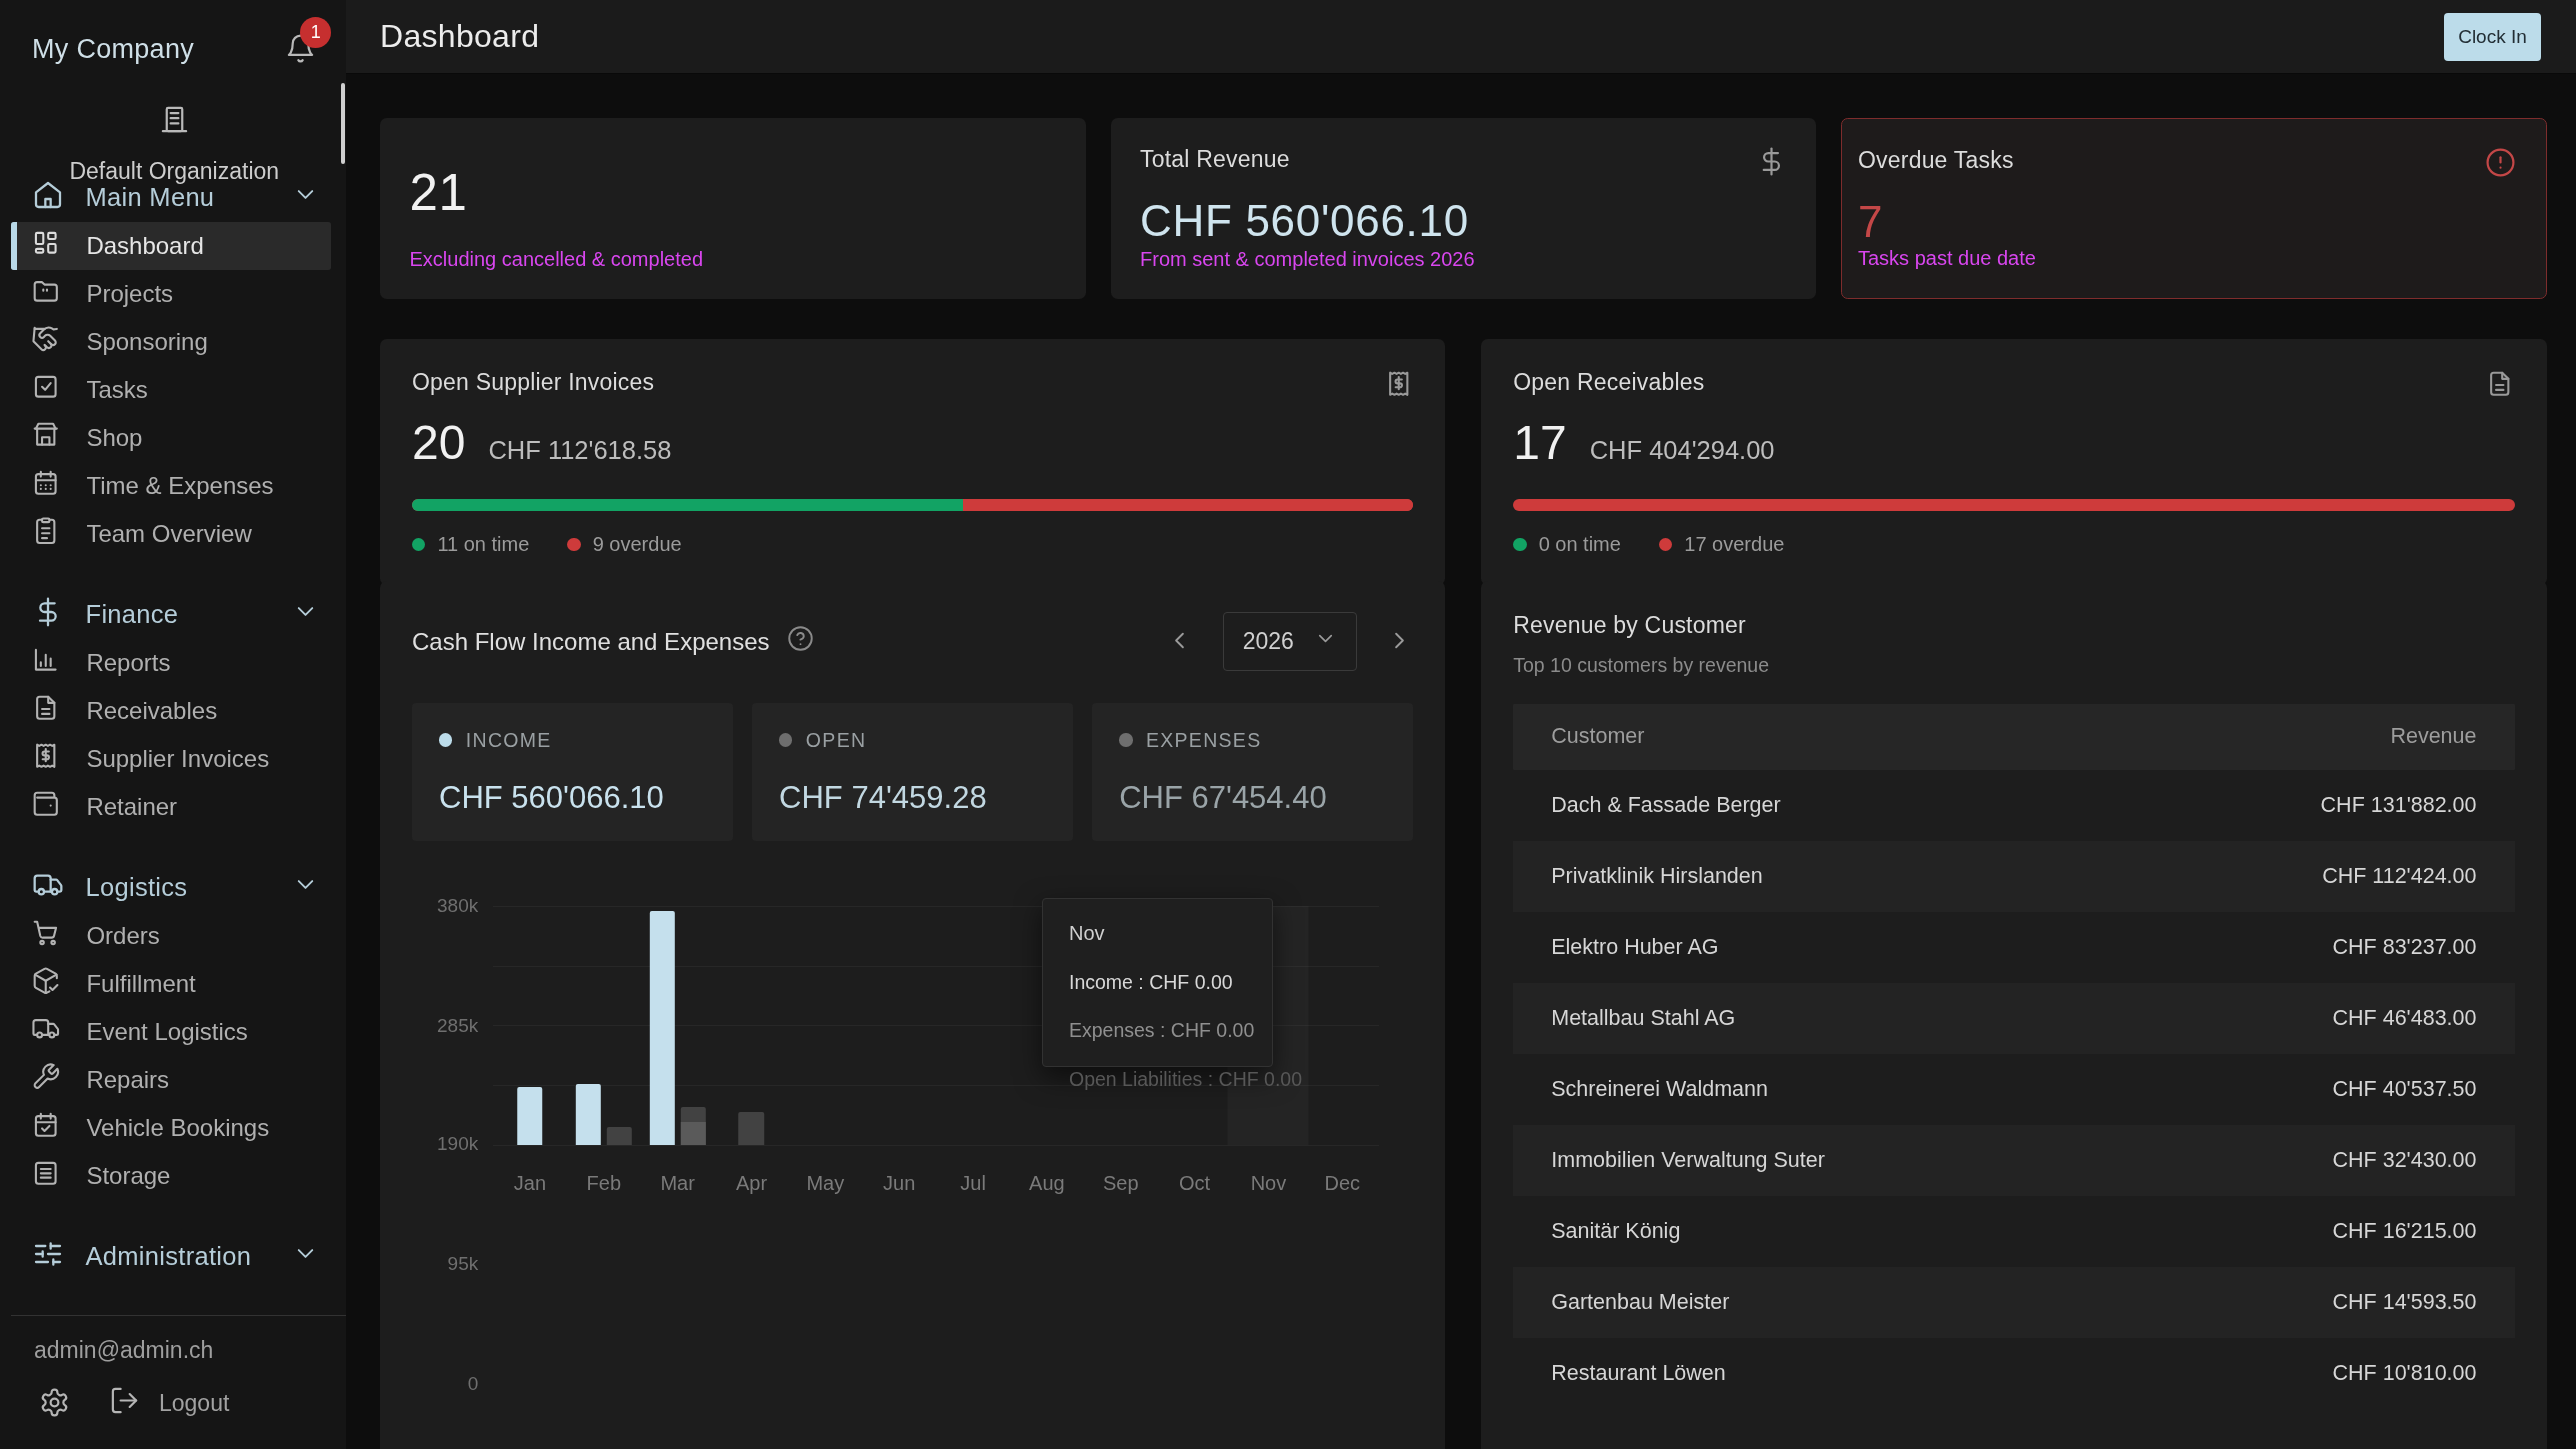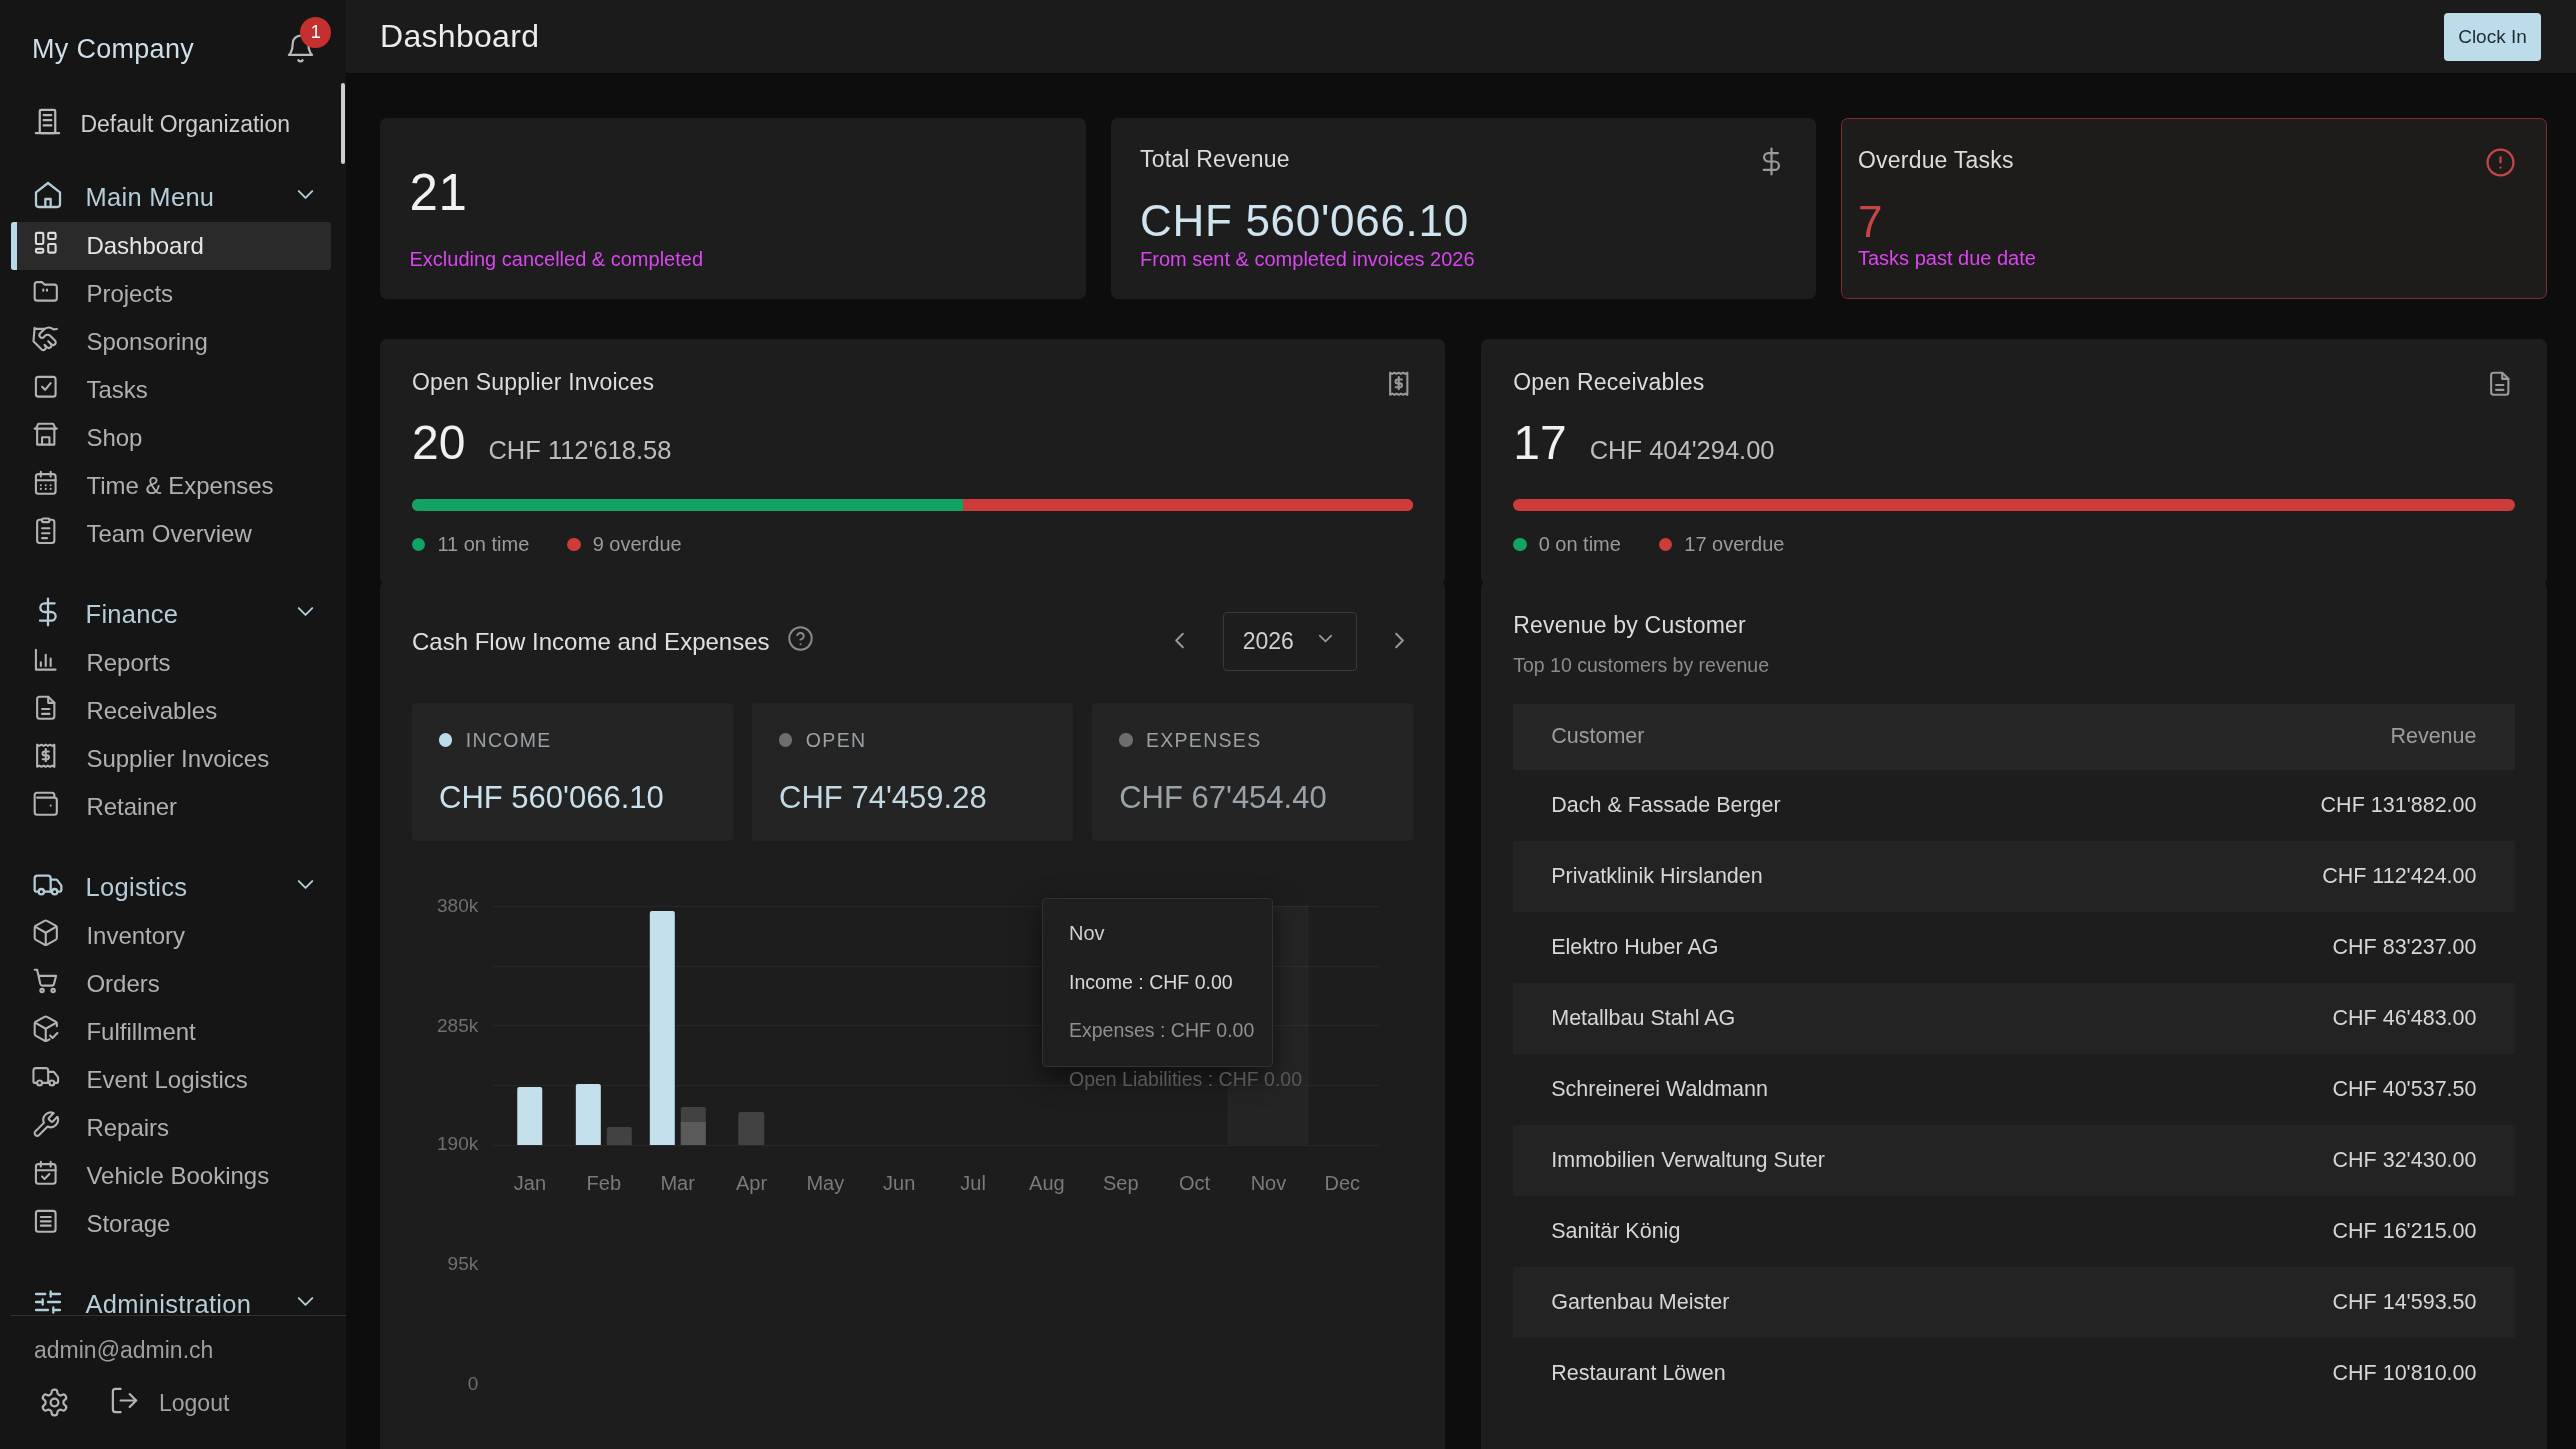--- a/index.html
+++ b/index.html
@@ -9,21 +9,21 @@
 
   
   .sidebar { position:relative; width:346px; height:1449px; background:#151515; flex-shrink:0; overflow:hidden; }
   .org { padding:24px 29.5px 0 32px; }
   .org-top { display:flex; align-items:center; justify-content:space-between; height:50px; }
   .company { font-size:27px; color:#cfdfe7; letter-spacing:0.3px; }
   .bell-wrap { position:relative; width:32px; height:32px; }
   .bell-wrap svg { width:31px; height:31px; stroke:#b9b9b9; }
   .badge { position:absolute; top:-16px; right:-14.8px; width:31px; height:31px; border-radius:50%;
     background:#c62f2f; color:#fff; font-size:18px; display:flex; align-items:center; justify-content:center; }
-  .org-row { display:flex; align-items:center; gap:17.4px; margin-top:29.5px; height:42px; color:#cdcdcd; font-size:23px; }
+  .org-row { display:flex; align-items:center; gap:17.4px; margin-top:29.5px; height:42px; color:#cdcdcd; font-size:23px;flex-direction:column; }
   .org-row svg { width:31px; height:31px; stroke:#b9b9b9; }
   nav { margin-top:28px; }
   .nav-section { margin-top:33px; }
   .nav-section:first-child { margin-top:0; }
   .nav-header { display:flex; align-items:center; height:48px; padding:0 27px 0 32px; color:#b5cdd9; font-size:25.5px; }
   .nav-header svg { width:32px; height:32px; stroke:#b5cdd9; }
   .nav-header .lbl { margin-left:21.5px; flex:1; letter-spacing:0.3px; }
   .nav-header .chev svg { width:27px; height:27px; stroke:#b5cdd9; }
   .nav-item { position:relative; display:flex; align-items:center; height:48px; margin:0 14.8px 0 11.4px;
     padding-left:20px; color:#b0b0b0; font-size:24px; border-radius:2.7px; cursor:pointer; }
@@ -273,28 +273,20 @@
                 <circle cx="7" cy="17" r="2"></circle>
                 <circle cx="17" cy="17" r="2"></circle>
               </svg></span>
             <span class="lbl">Logistics</span>
             <span class="chev"><svg viewBox="0 0 24 24" stroke="currentColor">
                 <path d="m6 9 6 6 6-6"></path>
               </svg></span>
           </div>
           <div class="nav-item">
             <span><svg viewBox="0 0 24 24" stroke="currentColor">
-                <path d="M21 8a2 2 0 0 0-1-1.73l-7-4a2 2 0 0 0-2 0l-7 4A2 2 0 0 0 3 8v8a2 2 0 0 0 1 1.73l7 4a2 2 0 0 0 2 0l7-4A2 2 0 0 0 21 16z"></path>
-                <path d="m3.3 7 8.7 5 8.7-5"></path>
-                <path d="M12 22V12"></path>
-              </svg></span>
-            <span class="lbl">Inventory</span>
-          </div>
-          <div class="nav-item">
-            <span><svg viewBox="0 0 24 24" stroke="currentColor">
                 <circle cx="9" cy="20" r="1.4"></circle>
                 <circle cx="18" cy="20" r="1.4"></circle>
                 <path d="M3 3h2l2.6 11.59a2 2 0 0 0 2 1.41h7.2a2 2 0 0 0 1.95-1.57L20.4 8H6.1"></path>
               </svg></span>
             <span class="lbl">Orders</span>
           </div>
           <div class="nav-item">
             <span><svg viewBox="0 0 24 24" stroke="currentColor">
                 <path d="M21 10V8a2 2 0 0 0-1-1.73l-7-4a2 2 0 0 0-2 0l-7 4A2 2 0 0 0 3 8v8a2 2 0 0 0 1 1.73l7 4a2 2 0 0 0 2 0l2-1.14"></path>
                 <path d="m3.3 7 8.7 5 8.7-5"></path>

